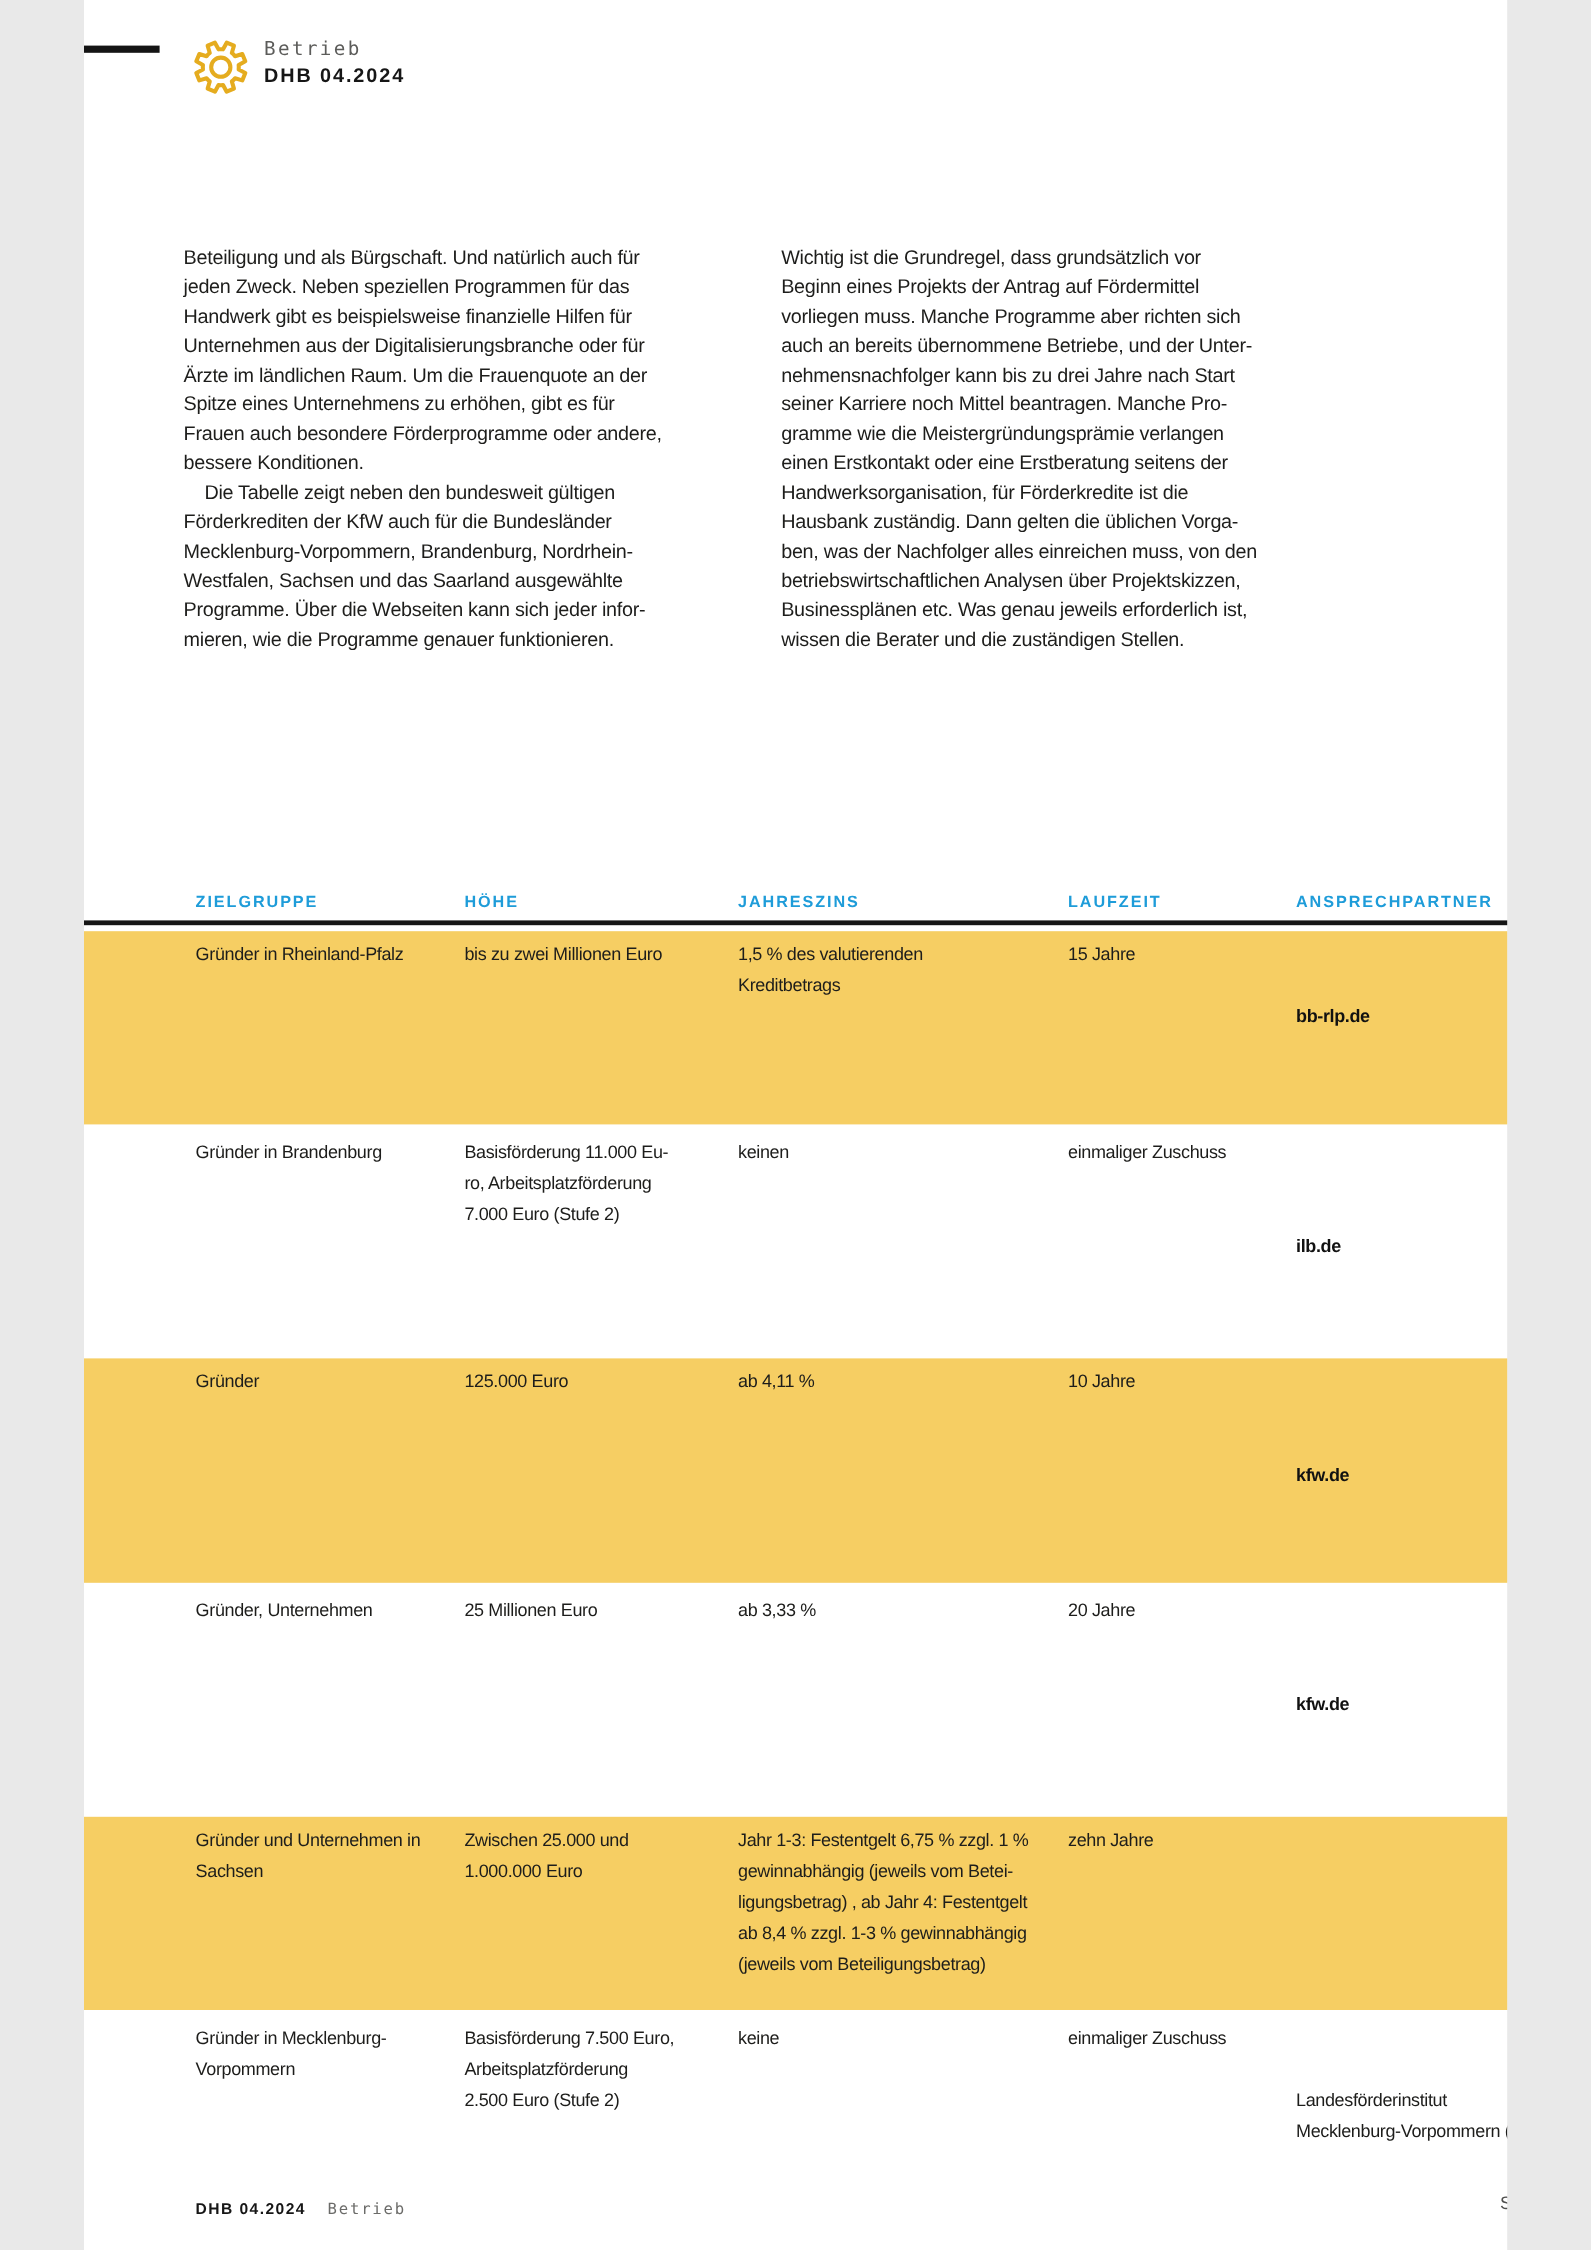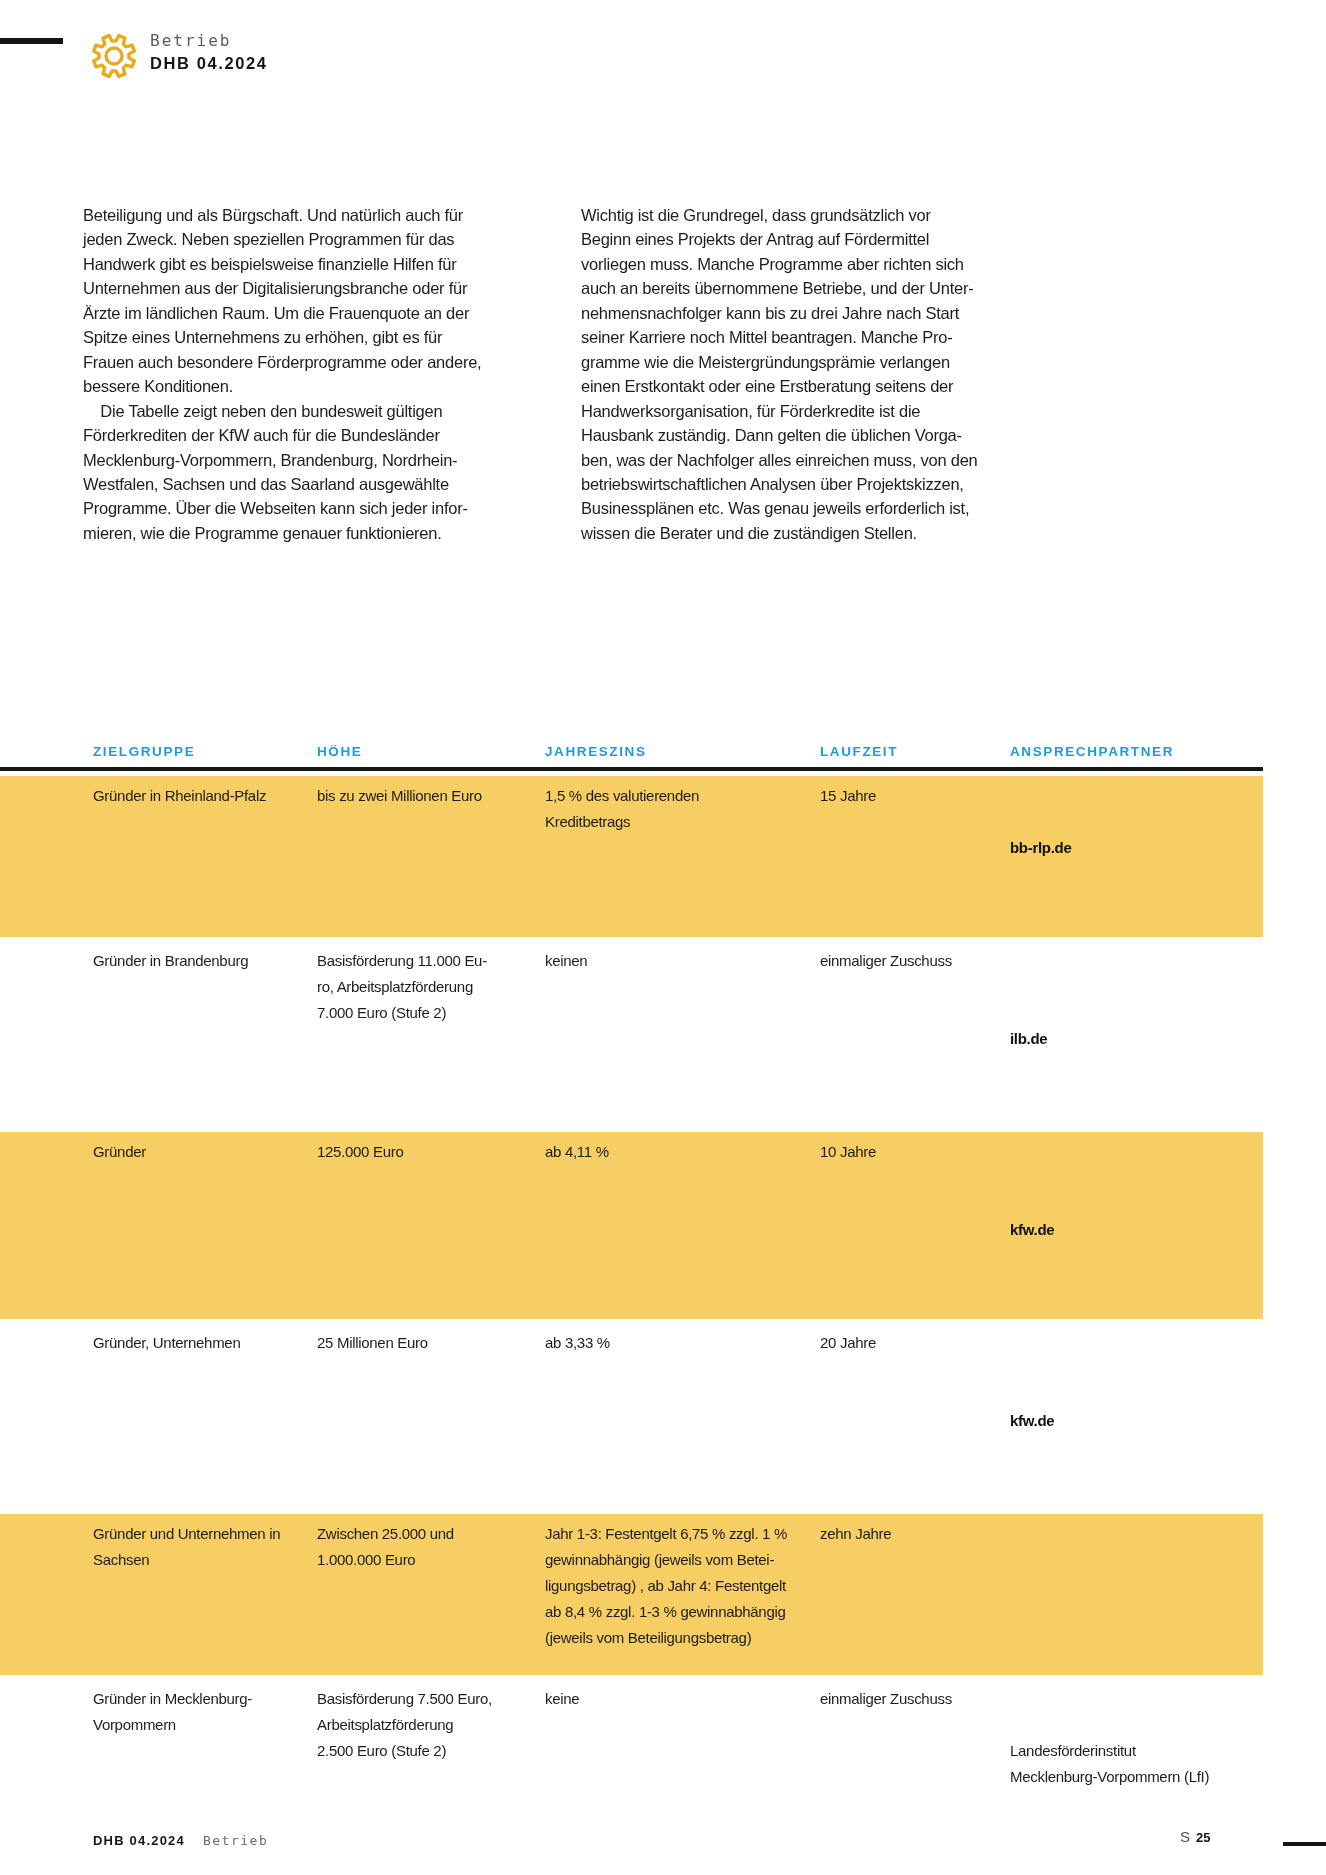--- a/index.html
+++ b/index.html
@@ -1,17 +1,17 @@
 <!DOCTYPE html>
 <html style="--highlight: #f6ce63; --header_blue: #1e9cd9; --gear_gold: #e5ac1f;"><head>
 <meta charset="utf-8">
 <style>
   html,body{margin:0;padding:0;background:#e9e9e9;}
   .page{
-    position:relative;width:1326px;height:1875px;background:#ffffff;
+    position:relative;width:1186px;height:1875px;background:#ffffff;
     font-family:"Liberation Sans",sans-serif;color:#1d1d1b;overflow:hidden;
     margin:0 auto;
   }
   
   .topbar{position:absolute;left:0;top:38px;width:63px;height:6px;background:#141414;}
   .gear{position:absolute;left:90px;top:32px;width:48px;height:48px;}
   .masthead-text{position:absolute;left:150px;top:31px;}
   .section-label{
     font-family:"DejaVu Sans Mono",monospace;font-size:16px;letter-spacing:2px;
     color:#5c5c5a;line-height:19px;

